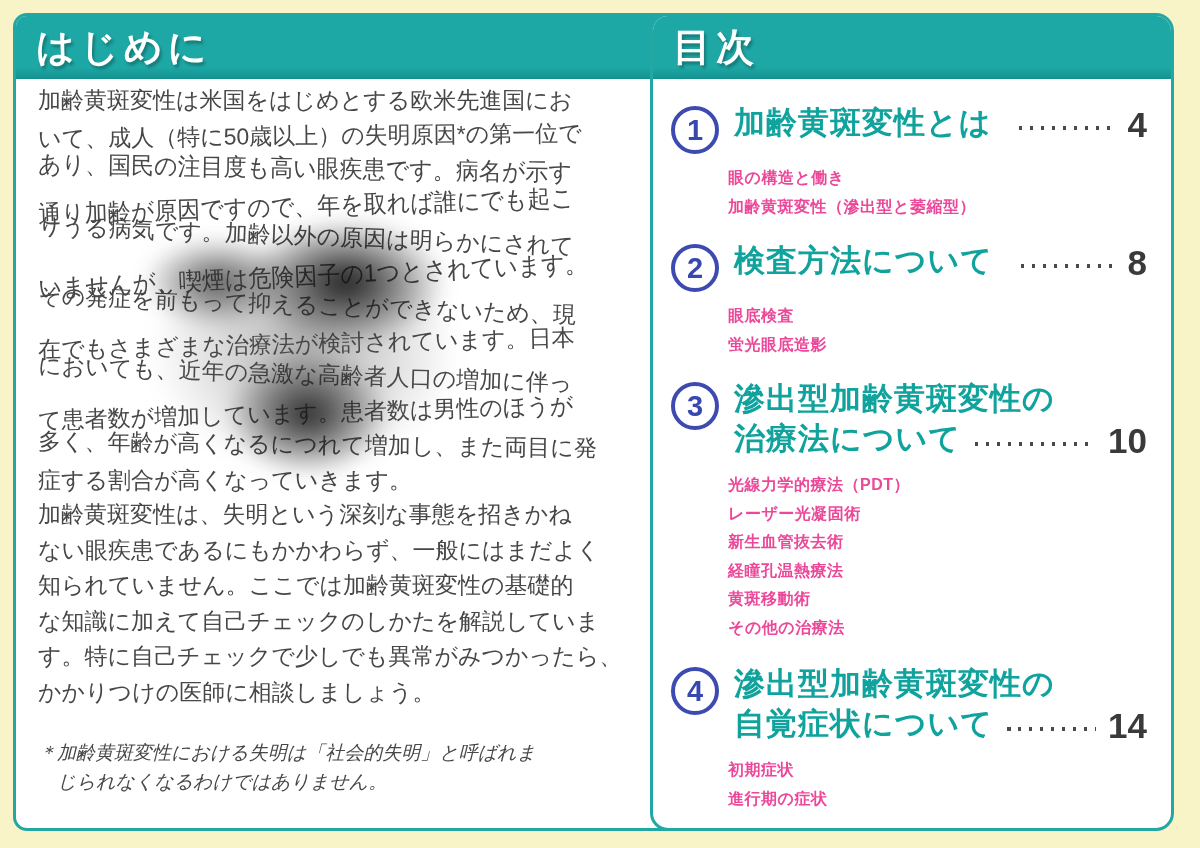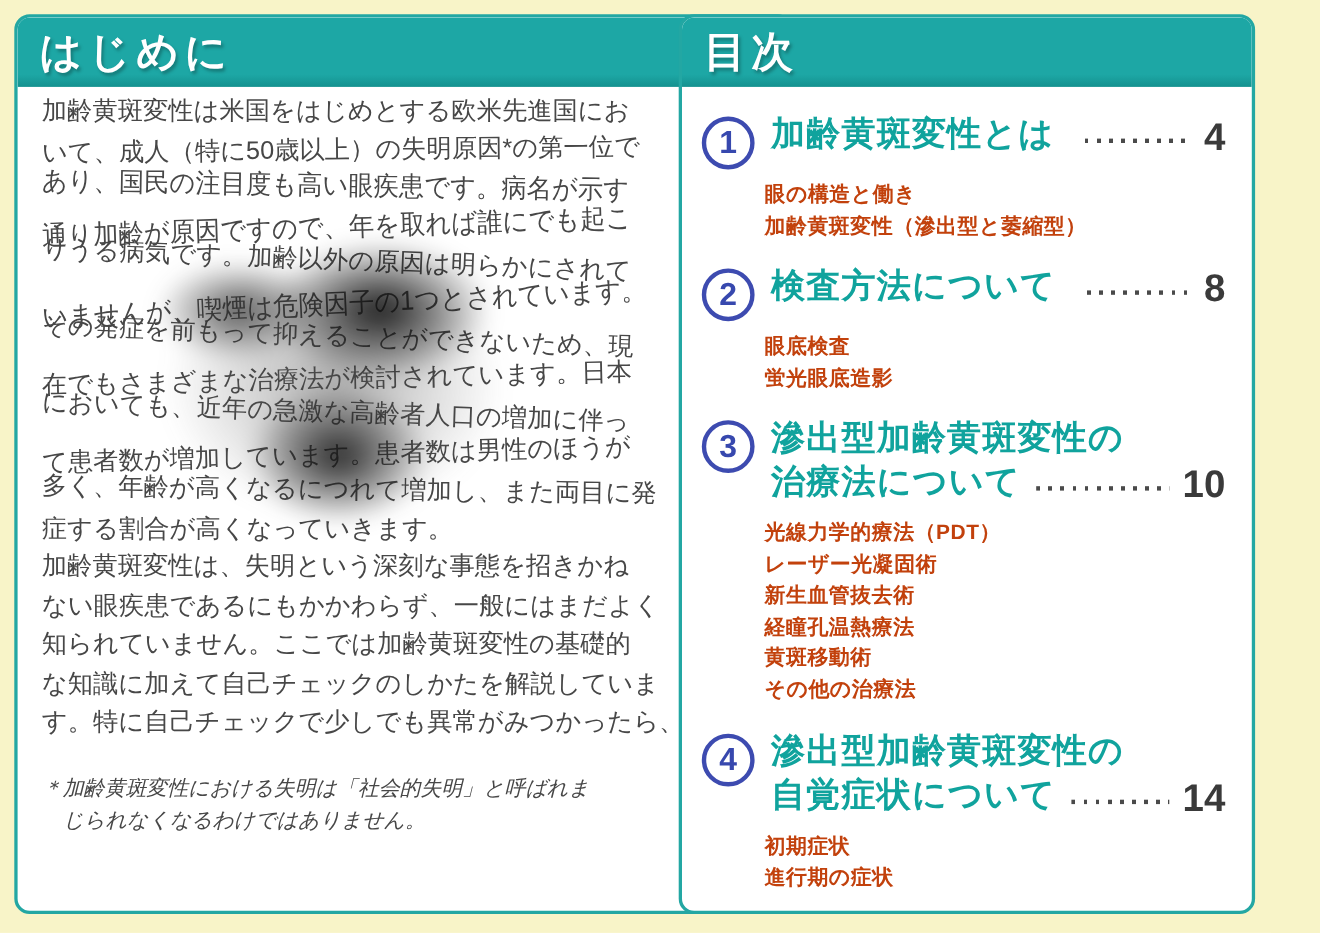--- a/index.html
+++ b/index.html
@@ -16,21 +16,21 @@
   .panel {
     position:absolute;
     top:13px; height:818px;
     background:#ffffff;
     border:3px solid #23A7A3;
     border-radius:14px;
     overflow:hidden;
     box-sizing:border-box;
   }
   #intro-panel { left:13px;  width:708px; }
-  #toc-panel   { left:617px; width:524px; }
+  #toc-panel   { left:650px; width:524px;border-radius:18px; }
 
   .panel-header {
     height:63px;
     background:linear-gradient(#1DA7A5 82%, #14918F 100%);
     display:flex; align-items:center;
     padding:0 20px;
   }
   .panel-title {
     color:#ffffff;
     font-size:38px;
@@ -128,23 +128,23 @@
     font-weight:800;
     color:#3A3A3A;
     line-height:40px;
   }
   .toc-subitems {
     list-style:none;
     margin:10px 0 0 0;
     padding:0 0 0 57px;
   }
   .toc-subitems li {
-    font-size:19px;
+    font-size:16px;
     font-weight:700;
-    color:#c2410c;
+    color:#ec4899;
     line-height:28.5px;
     letter-spacing:0.5px;
     white-space:nowrap;
   }
 </style>
 </head>
 <body>
 
 <div class="page">
 
@@ -166,20 +166,21 @@
         <div class="pline">て患者数が増加しています。患者数は男性のほうが</div>
         <div class="pline">多く、年齢が高くなるにつれて増加し、また両目に発</div>
         <div class="pline">症する割合が高くなっていきます。</div>
       </div>
       <div id="p2" class="p2">
         <div class="pline">加齢黄斑変性は、失明という深刻な事態を招きかね</div>
         <div class="pline">ない眼疾患であるにもかかわらず、一般にはまだよく</div>
         <div class="pline">知られていません。ここでは加齢黄斑変性の基礎的</div>
         <div class="pline">な知識に加えて自己チェックのしかたを解説していま</div>
         <div class="pline">す。特に自己チェックで少しでも異常がみつかったら、</div>
+        <div class="pline">かかりつけの医師に相談しましょう。</div>
       </div>
       <div class="footnote">
         <div class="fline">＊加齢黄斑変性における失明は「社会的失明」と呼ばれま</div>
         <div class="fline">じられなくなるわけではありません。</div>
       </div>
       <div class="scotoma"></div>
     </div>
   </div>
 
   <div class="panel" id="toc-panel">

